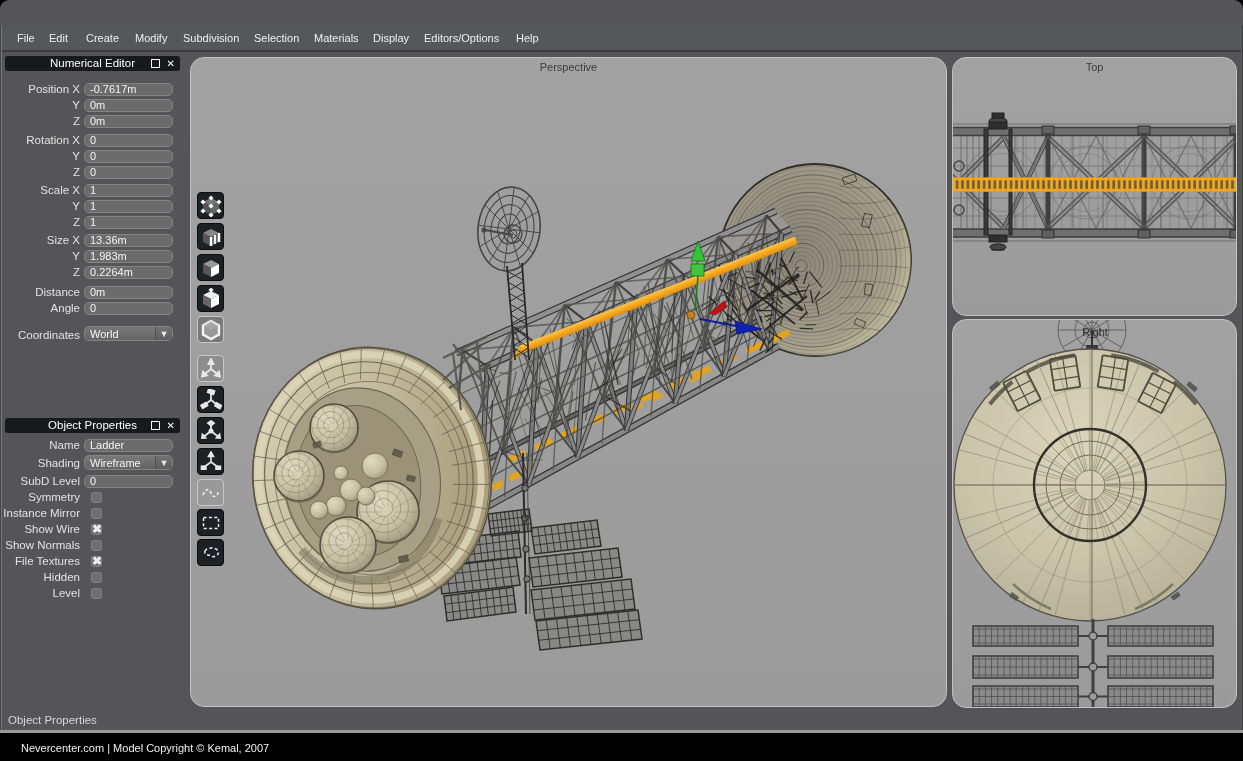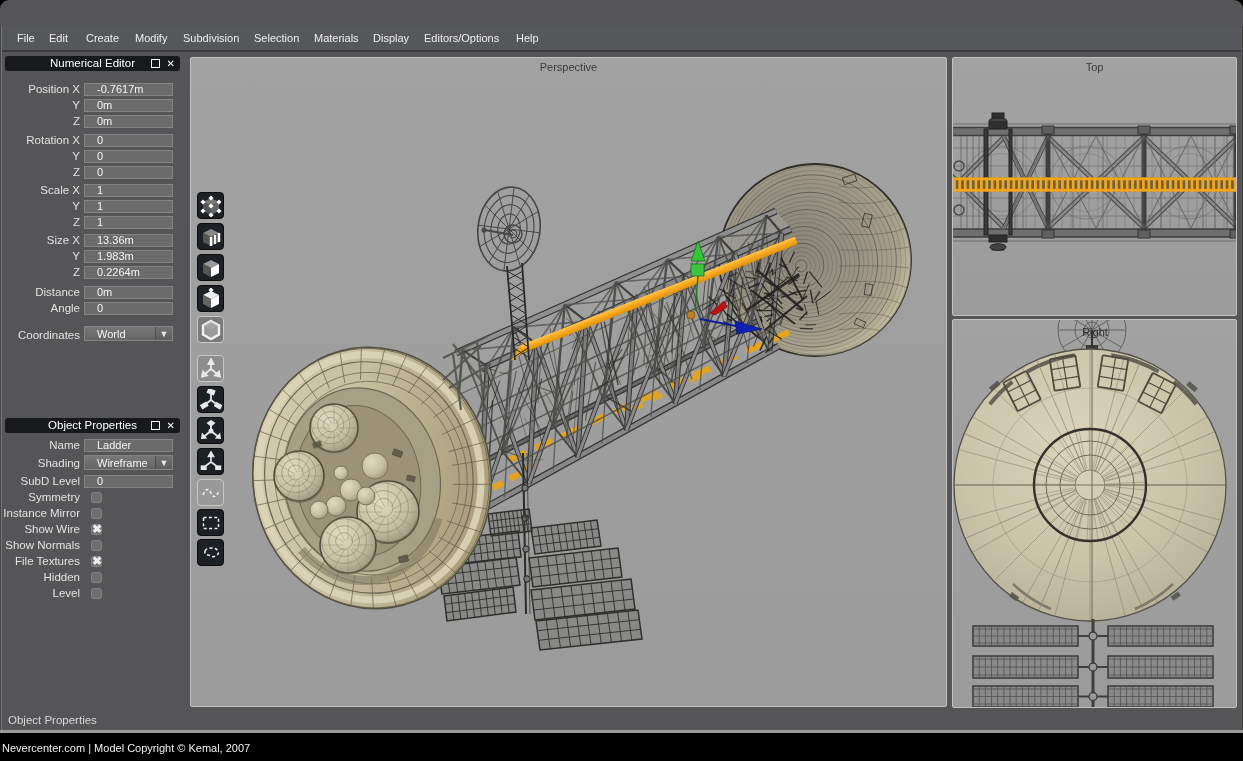--- a/index.html
+++ b/index.html
@@ -13,31 +13,31 @@
 .wbtn{position:absolute;top:7px;width:11px;height:11px;border-radius:50%;background:radial-gradient(circle at 40% 35%,#f2f2f2,#d2d2d2);border:1.6px solid #4a4a4a}
 .menubar{position:absolute;left:0;top:26px;width:100%;height:26px;background:#56575b;border-bottom:2px solid #3c3c40}
 .menu{position:absolute;top:6px;font-size:11px;color:#efefef}
 .appbg{position:absolute;left:0;top:52px;width:100%;height:681px;background:#555557}
 .panelhdr{position:absolute;left:5px;width:175px;height:15px;background:#17191d;border-radius:3px;color:#fff;
  font-size:11.5px;text-align:center;line-height:15px}
 .phicons{position:absolute;right:5px;top:2px;height:11px;color:#fff;font-size:10px;line-height:11px}
 .pbox{display:inline-block;width:9px;height:9px;border:1px solid #fff;margin-right:7px;vertical-align:top;margin-top:1px}
 .panelbody{position:absolute;left:5px;width:175px;background:#555557}
 .lab{position:absolute;left:0;width:80px;text-align:right;font-size:11.5px;color:#e2e2e2;height:13px;line-height:13px}
-.fld{position:absolute;left:84px;width:89px;height:13px;background:#6b6b6b;border:1px solid #848484;border-radius:0;
- font-size:11px;color:#f5f5f5;line-height:11px;padding-left:12px}
+.fld{position:absolute;left:84px;width:89px;height:13px;background:#6b6b6b;border:1px solid #848484;border-radius:5px;
+ font-size:11px;color:#f5f5f5;line-height:11px;padding-left:5px}
 .drop{background:linear-gradient(#787878,#646464)}
 .dbtn{position:absolute;right:0;top:0;bottom:0;width:17px;border-left:1px solid #4f4f4f;text-align:center;color:#e8e8e8;font-size:9px;line-height:14px;background:linear-gradient(#717171,#5e5e5e);border-radius:0 3px 3px 0}
 .chk{position:absolute;left:91px;width:11px;height:11px;background:#6f6f6f;border:1px solid #828282;border-radius:2.5px}
 .ckx{position:absolute;left:89px;width:16px;text-align:center;font-size:12px;font-weight:bold;color:#ececec;height:16px;line-height:16px}
-.viewport{position:absolute;background:linear-gradient(#a2a2a2,#9b9b9b);border:1px solid #c2c2c2;border-radius:2px;overflow:hidden}
+.viewport{position:absolute;background:linear-gradient(#a2a2a2,#9b9b9b);border:1px solid #c2c2c2;border-radius:14px;overflow:hidden}
 .vlabel{position:absolute;left:0;right:0;top:3px;text-align:center;font-size:11px;color:#3c3c3c;z-index:5}
 .tbtn{position:absolute;left:197px;width:27px;height:27px;border:1px solid;border-radius:4px;z-index:6;display:flex;align-items:center;justify-content:center}
 .statusline{position:absolute;left:0;top:710px;width:100%;height:23px;background:#555557;color:#d8d8d8;font-size:11.5px;line-height:21px;padding-left:8px}
-.blackbar{position:absolute;left:0;top:733px;width:1243px;height:28px;background:#000;color:#f0f0f0;font-size:11px;line-height:31px;padding-left:2px}
+.blackbar{position:absolute;left:0;top:733px;width:1243px;height:28px;background:#000;color:#f0f0f0;font-size:11px;line-height:31px;padding-left:21px}
 </style></head><body>
 <div class="win">
  <div class="edge" style="left:0;top:26px;width:2px;height:707px;background:linear-gradient(90deg,#2c2c2c,#909090)"></div>
  <div class="edge" style="right:0;top:26px;width:2px;height:707px;background:linear-gradient(90deg,#6a6a6a,#2c2c2c)"></div>
  <div class="edge" style="left:0;top:730px;width:1243px;height:3px;background:#9a9a9a"></div>
  <div class="menubar">
   <span class="menu" style="left:17px">File</span>
   <span class="menu" style="left:49px">Edit</span>
   <span class="menu" style="left:86px">Create</span>
   <span class="menu" style="left:135px">Modify</span>

